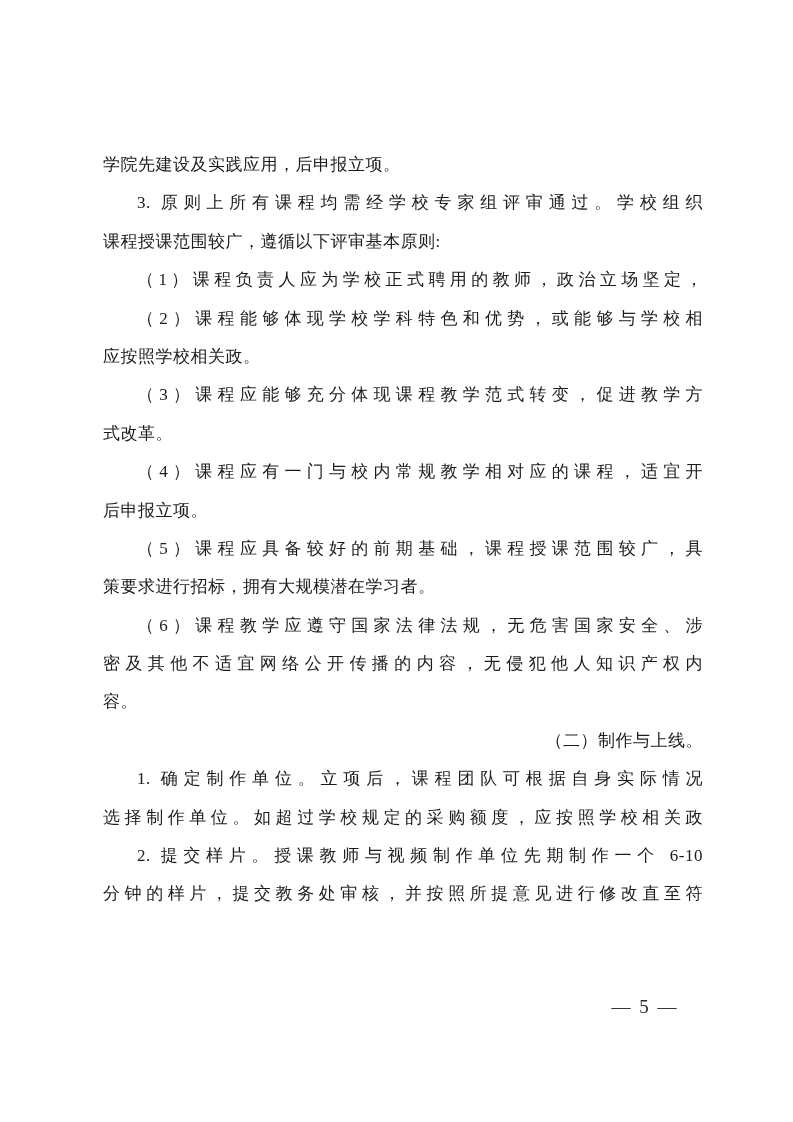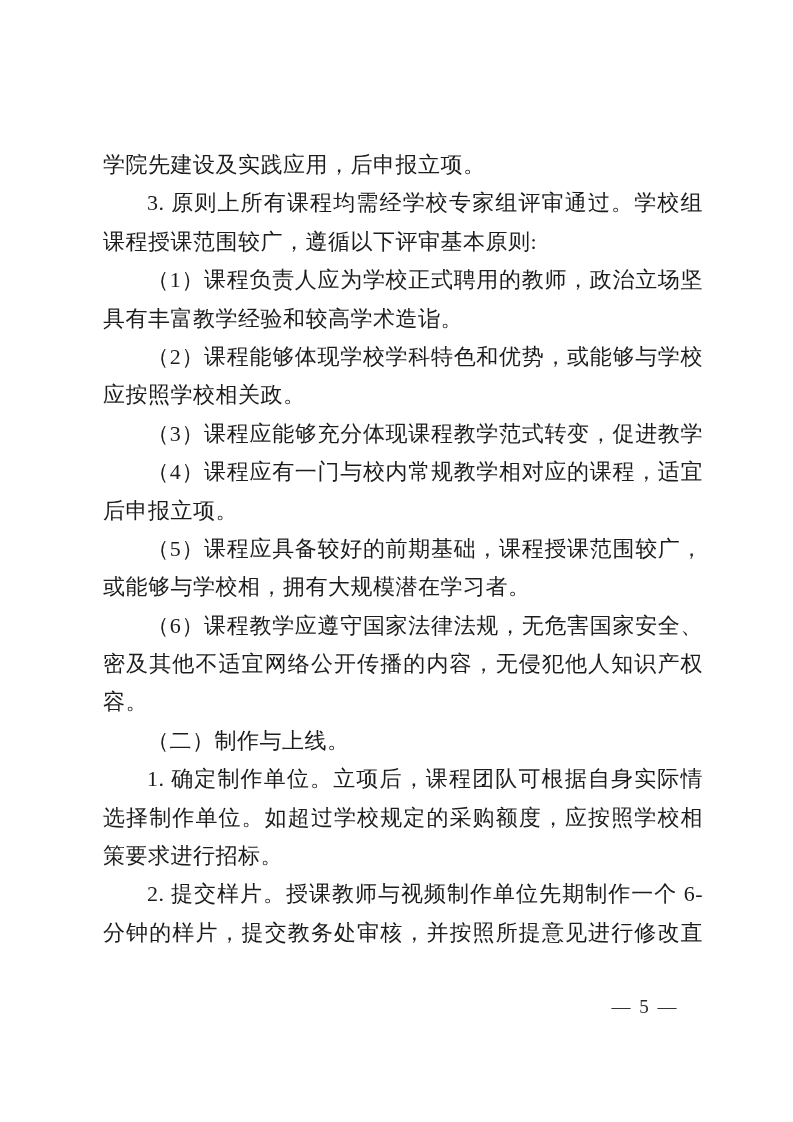--- a/index.html
+++ b/index.html
@@ -14,31 +14,32 @@
     background: #ffffff;
     overflow: hidden;
     font-family: "Liberation Serif", "DejaVu Serif", serif;
     color: #1c1c1c;
   }
   .content {
     position: absolute;
     left: 103px;
     top: 146px;
     width: 600px;
-    font-size: 22px;
+    font-size: 17px;
   }
   .line {
     height: 38.4px;
     line-height: 38.4px;
     overflow: hidden;
     text-align: left;
     letter-spacing: 0.5px;
   }
   .line.indent {
     text-indent: 2em;
+    text-align: right;
   }
   .line.full {
     text-align: justify;
     text-align-last: justify;
   }
   .page-number {
     position: absolute;
     left: 600px;
     top: 992px;
     width: 90px;
@@ -53,32 +54,31 @@
 </style>
 </head>
 <body>
 
 <div class="page">
   <div class="content">
       <div class="line">学院先建设及实践应用，后申报立项。</div>
       <div class="line indent full">3. 原则上所有课程均需经学校专家组评审通过。学校组织</div>
       <div class="line">课程授课范围较广，遵循以下评审基本原则:</div>
       <div class="line indent full">（1）课程负责人应为学校正式聘用的教师，政治立场坚定，</div>
-      <div class="line">具有丰富教学经验和较高学术造诣。</div>
       <div class="line indent full">（2）课程能够体现学校学科特色和优势，或能够与学校相</div>
       <div class="line">应按照学校相关政。</div>
       <div class="line indent full">（3）课程应能够充分体现课程教学范式转变，促进教学方</div>
+      <div class="line">式改革。</div>
       <div class="line indent full">（4）课程应有一门与校内常规教学相对应的课程，适宜开</div>
       <div class="line">后申报立项。</div>
       <div class="line indent full">（5）课程应具备较好的前期基础，课程授课范围较广，具</div>
-      <div class="line">或能够与学校相，拥有大规模潜在学习者。</div>
+      <div class="line">策要求进行招标，拥有大规模潜在学习者。</div>
       <div class="line indent full">（6）课程教学应遵守国家法律法规，无危害国家安全、涉</div>
       <div class="line full">密及其他不适宜网络公开传播的内容，无侵犯他人知识产权内</div>
       <div class="line">容。</div>
       <div class="line indent">（二）制作与上线。</div>
       <div class="line indent full">1. 确定制作单位。立项后，课程团队可根据自身实际情况</div>
       <div class="line full">选择制作单位。如超过学校规定的采购额度，应按照学校相关政</div>
-      <div class="line">策要求进行招标。</div>
       <div class="line indent full">2. 提交样片。授课教师与视频制作单位先期制作一个 6-10</div>
       <div class="line full">分钟的样片，提交教务处审核，并按照所提意见进行修改直至符</div>
     </div>
   <div class="page-number">— 5 —</div>
 </div>
 
 </body></html>

